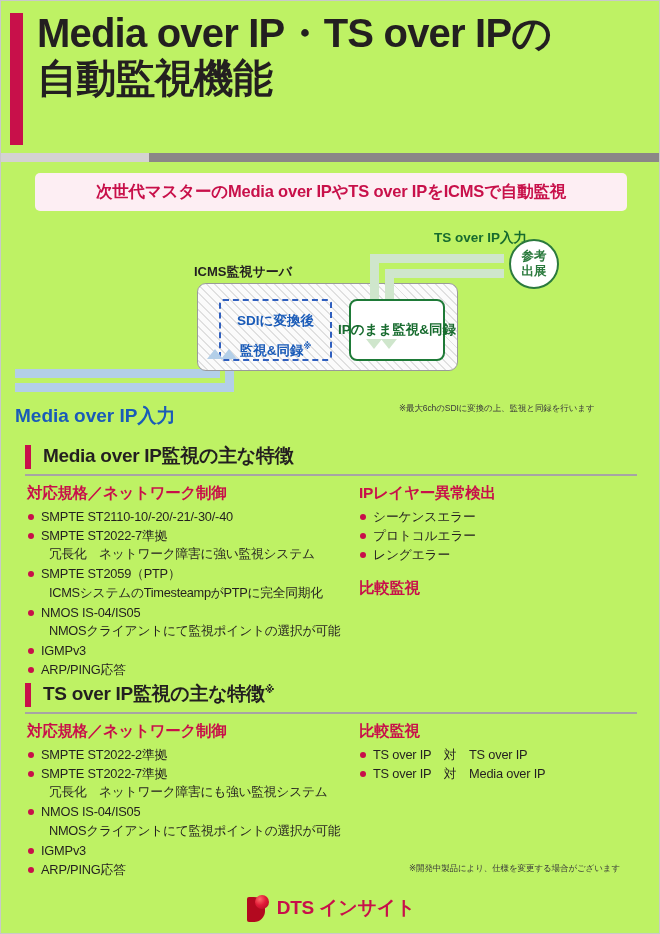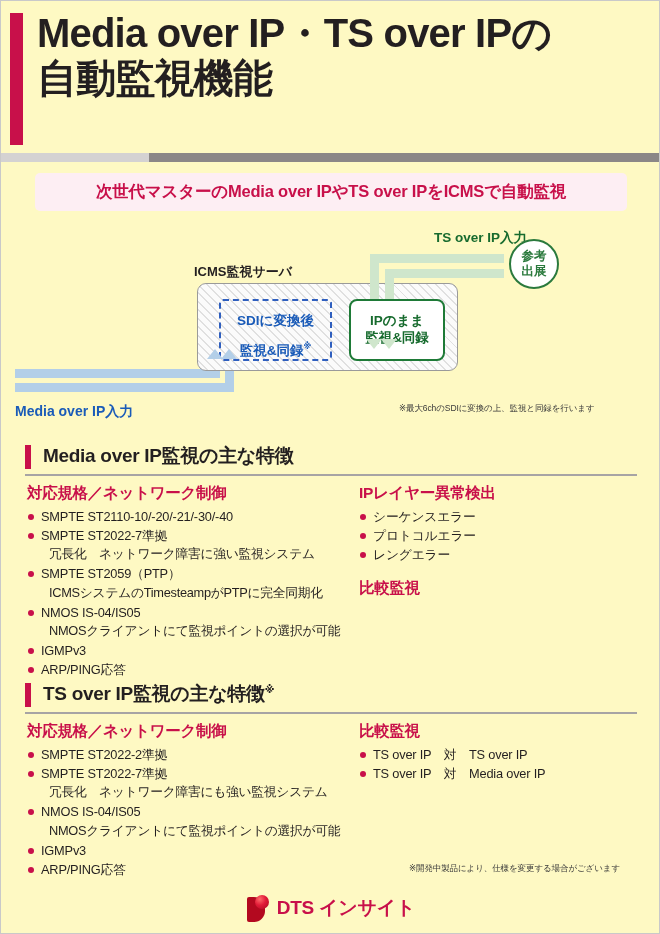--- a/index.html
+++ b/index.html
@@ -9,21 +9,21 @@
     height: 934px;
     background: #ffffff;
     font-family: "Liberation Sans", "DejaVu Sans", sans-serif;
     -webkit-font-smoothing: antialiased;
   }
 
   #page {
     position: relative;
     width: 660px;
     height: 934px;
-    background: #fef9c3;
+    background: #bef264;
     border: 1px solid #c9c9c9;
     overflow: hidden;
   }
 
   
   .title-block {
     position: absolute;
     left: 0; top: 12px;
     width: 660px; height: 132px;
   }
@@ -141,21 +141,21 @@
   
   .box-ip {
     position: absolute;
     left: 348px; top: 78px;
     width: 96px; height: 62px;
     border: 2.2px solid #1e7a37;
     border-radius: 8px;
     background: #ffffff;
     z-index: 4;
     display: flex;
-    flex-direction: column;
+    flex-direction: row;
     align-items: center;
     justify-content: center;
   }
   .box-ip div {
     color: #176b2e;
     font-weight: bold;
     font-size: 13.5px;
     line-height: 1.25;
     white-space: nowrap;
   }
@@ -174,21 +174,21 @@
     border-right: 8px solid transparent;
     border-bottom: 10px solid #b3cfe8;
   }
   .fb-head1 { left: 206px; top: 128px; }
   .fb-head2 { left: 220px; top: 128px; }
 
   .lbl-moip-in {
     left: 14px; top: 182px;
     color: #1a5bb8;
     font-weight: bold;
-    font-size: 14px;
+    font-size: 19px;
   }
 
   
   .flow-green { position: absolute; background: #cfe6cc; z-index: 3; }
   .fg1-h { left: 369px; top: 33px; width: 134px; height: 9px; }
   .fg1-v { left: 369px; top: 33px; width: 9px;   height: 92px; }
   .fg2-h { left: 384px; top: 48px; width: 119px; height: 9px; }
   .fg2-v { left: 384px; top: 48px; width: 9px;   height: 77px; }
   .fg-head {
     position: absolute; z-index: 5;

